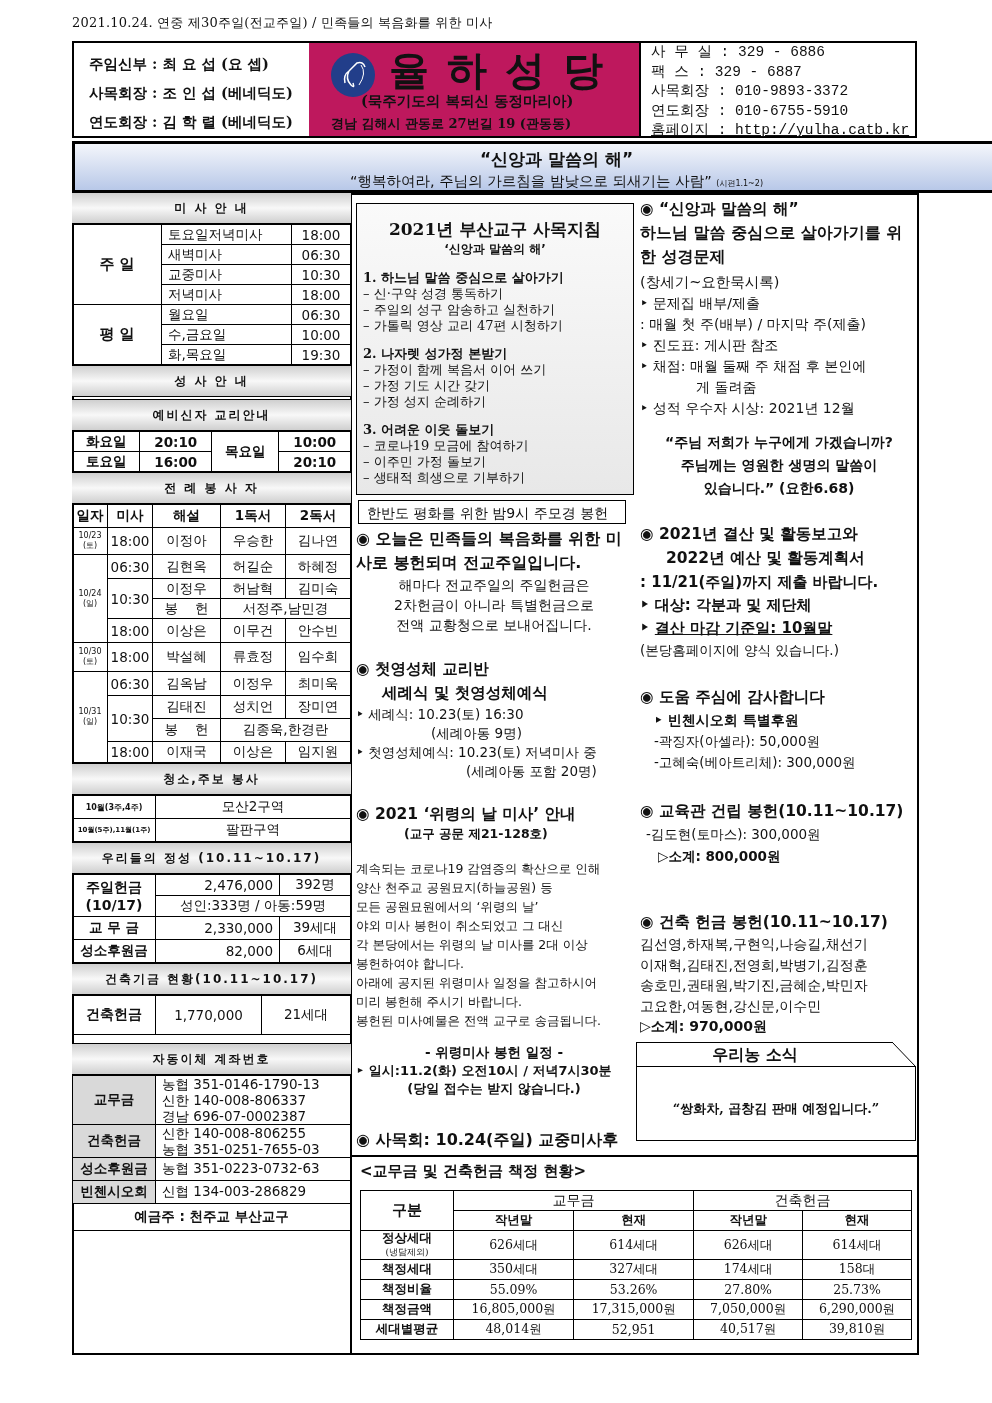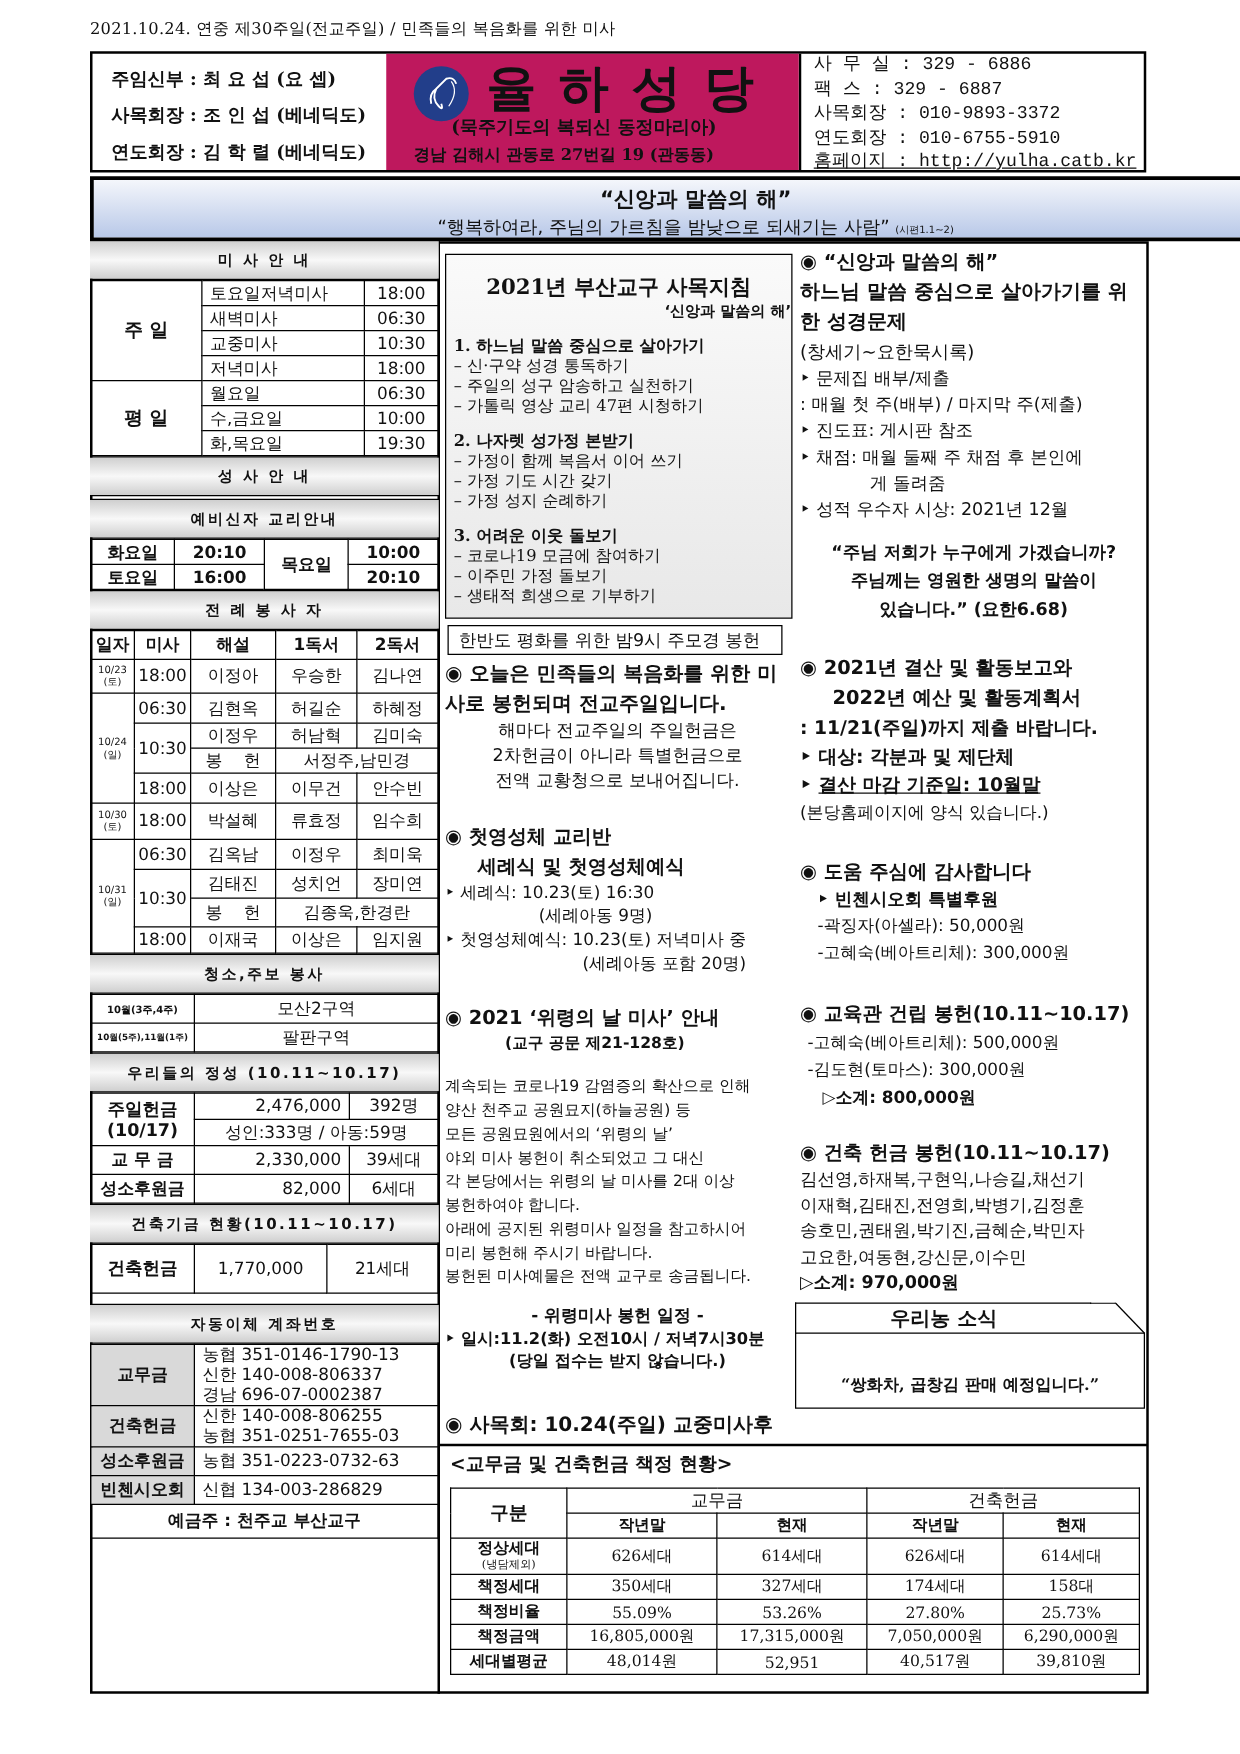--- a/index.html
+++ b/index.html
@@ -275,21 +275,21 @@
         </tr>
     <tr>
           <td colspan="2" class="bold" style="height:26px;">예금주 : 천주교 부산교구</td>
         </tr>
   </tbody>
     </table>
 </div>
 
 <div class="abs colM box" style="top:203px;height:290px;">
   <div class="serif" style="text-align:center;font-weight:bold;font-size:17px;margin-top:14px;">2021년 부산교구 사목지침</div>
-  <div style="text-align:right;font-weight:bold;font-size:12px;">‘신앙과 말씀의 해’</div>
+  <div style="text-align:center;font-weight:bold;font-size:12px;">‘신앙과 말씀의 해’</div>
   <div class="serif" style="padding-left:6px;font-size:13px;line-height:16px;margin-top:12px;">
     <div class="bold">1. 하느님 말씀 중심으로 살아가기</div>
     <div>– 신·구약 성경 통독하기</div>
     <div>– 주일의 성구 암송하고 실천하기</div>
     <div>– 가톨릭 영상 교리 47편 시청하기</div>
     <div class="bold" style="margin-top:12px;">2. 나자렛 성가정 본받기</div>
     <div>– 가정이 함께 복음서 이어 쓰기</div>
     <div>– 가정 기도 시간 갖기</div>
     <div>– 가정 성지 순례하기</div>
     <div class="bold" style="margin-top:12px;">3. 어려운 이웃 돌보기</div>
@@ -373,21 +373,20 @@
   <div class="bold" style="font-size:14px;line-height:22px;padding-left:14px;">‣ 빈첸시오회 특별후원</div>
   <div class="ptext" style="padding-left:14px;font-size:13.5px;line-height:21px;">
     <div>-곽징자(아셀라): 50,000원</div>
     <div>-고혜숙(베아트리체): 300,000원</div>
   </div>
 </div>
 
 <div class="abs colR" style="top:799px;">
   <div class="h-item">◉ 교육관 건립 봉헌(10.11~10.17)</div>
   <div class="ptext" style="padding-left:6px;font-size:13.5px;line-height:22px;">
-    <div>-고혜숙(베아트리체): 500,000원</div>
     <div>-김도현(토마스): 300,000원</div>
     <div class="bold" style="padding-left:12px;">▷소계: 800,000원</div>
   </div>
 </div>
 
 <div class="abs colR" style="top:910px;">
   <div class="h-item">◉ 건축 헌금 봉헌(10.11~10.17)</div>
   <div style="font-size:14px;line-height:20.5px;">
     <div>김선영,하재복,구현익,나승길,채선기</div>
     <div>이재혁,김태진,전영희,박병기,김정훈</div>
@@ -396,21 +395,21 @@
     <div class="bold">▷소계: 970,000원</div>
   </div>
 </div>
 
 <div class="abs" style="left:636px;top:1042px;width:280px;height:108px;">
   <div style="position:absolute;left:0;top:0;width:236px;height:24px;border:1px solid #000;border-bottom:none;border-right:none;text-align:center;font-weight:bold;font-size:16px;line-height:24px;">우리농 소식</div>
   <svg style="position:absolute;left:236px;top:0;" width="44" height="26">
       <line x1="0" y1="0.5" x2="20" y2="0.5" stroke="#000"></line>
       <line x1="20" y1="0" x2="44" y2="25" stroke="#000"></line>
     </svg>
-  <div style="position:absolute;left:0;top:24px;width:280px;height:61px;border:1px solid #000;box-sizing:border-box;text-align:center;line-height:84px;font-family:'DejaVu Serif','Liberation Serif',serif;font-weight:bold;font-size:13px;">“쌍화차, 곱창김 판매 예정입니다.”</div>
+  <div style="position:absolute;left:0;top:24px;width:280px;height:75px;border:1px solid #000;box-sizing:border-box;text-align:center;line-height:84px;font-family:'DejaVu Serif','Liberation Serif',serif;font-weight:bold;font-size:13px;">“쌍화차, 곱창김 판매 예정입니다.”</div>
 </div>
 
 <div class="abs" style="left:352px;top:1155px;width:566px;height:2px;background:#000;"></div>
 <div class="abs" style="left:360px;top:1162px;font-size:15px;font-weight:bold;">&lt;교무금 및 건축헌금 책정 현황&gt;</div>
 <div class="abs" style="left:360px;top:1190px;width:552px;">
   <table class="fees">
     <tbody>
         <tr>
           <td rowspan="2" class="bold" style="width:92px;font-size:15px;">구분</td>
           <td colspan="2" style="font-size:14px;">교무금</td>

